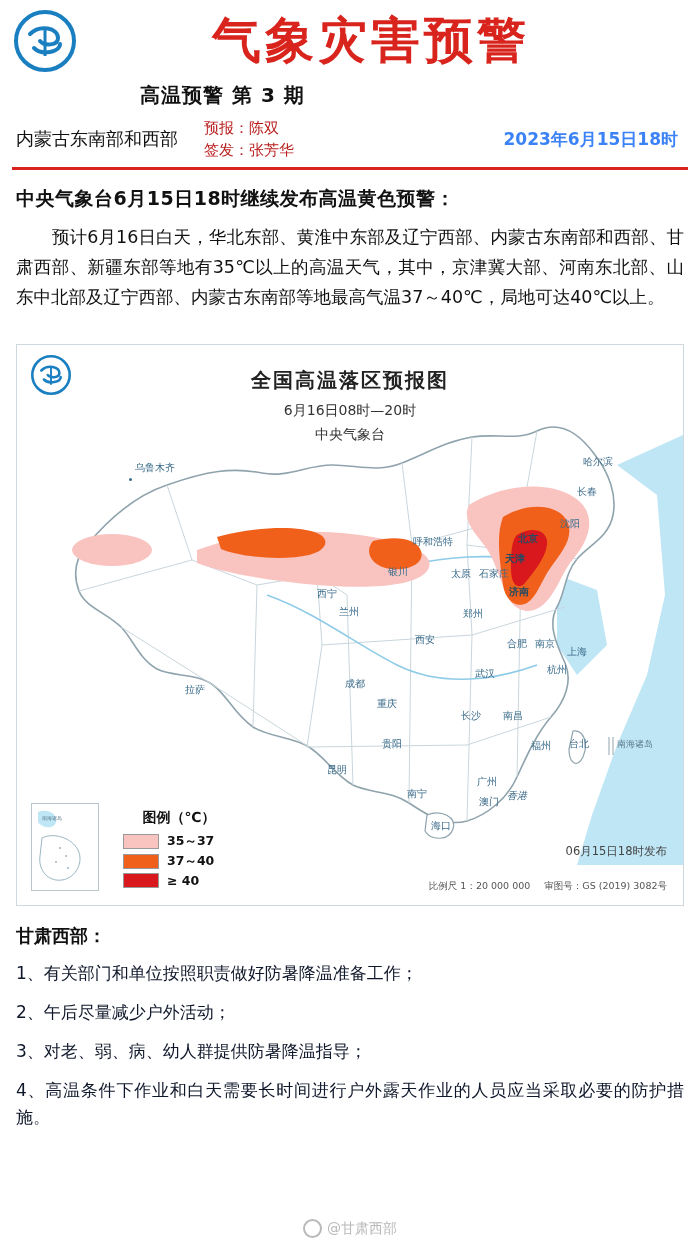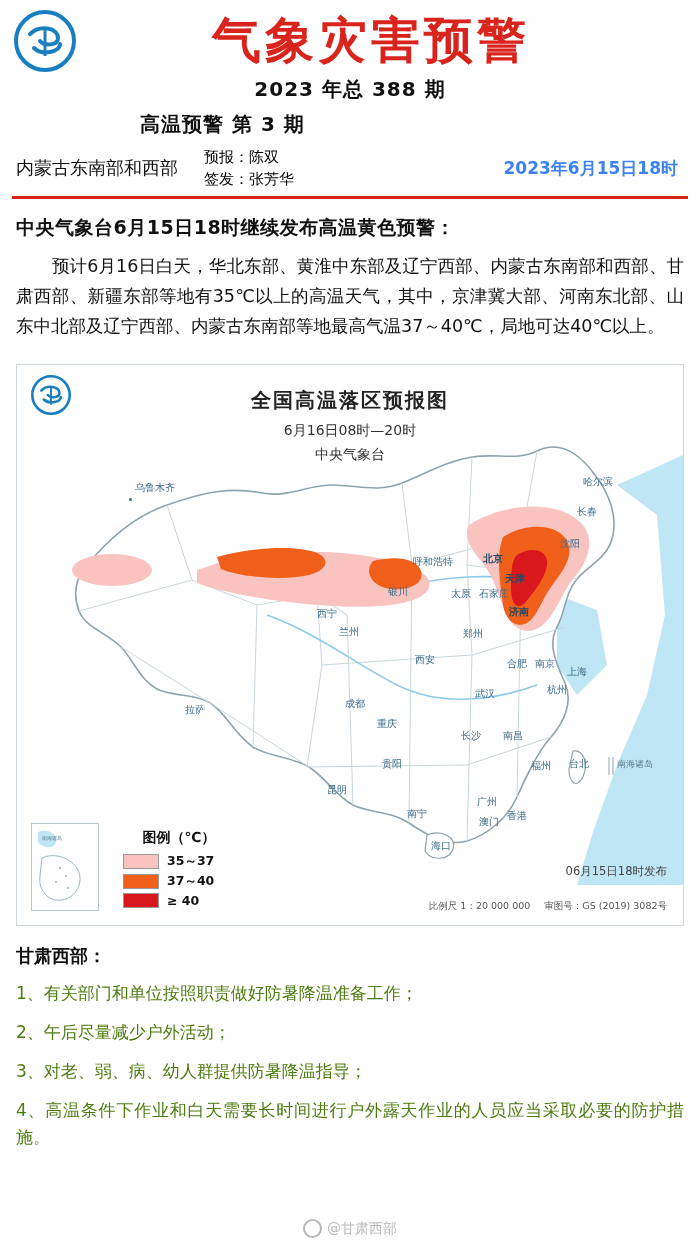--- a/index.html
+++ b/index.html
@@ -79,21 +79,21 @@
     font-size: 18px;
     color: #111;
     flex: 0 0 auto;
     font-family: "DejaVu Sans", sans-serif;
   }
   .signers {
     flex: 1;
     padding-left: 26px;
     font-size: 15px;
     line-height: 22px;
-    color: #000000;
+    color: #b91c1c;
     font-family: "DejaVu Sans", sans-serif;
   }
   .date-right {
     flex: 0 0 auto;
     font-size: 17px;
     font-weight: bold;
     color: #3b82f6;
     padding-right: 6px;
     font-family: "DejaVu Sans", sans-serif;
   }
@@ -118,21 +118,21 @@
     font-size: 17.5px;
     line-height: 30px;
     text-indent: 36px;
     text-align: justify;
     color: #111;
     font-family: "DejaVu Sans", sans-serif;
   }
 
   
   .map-wrap {
-    margin: 23px 16px 0 16px;
+    margin: 32px 16px 0 16px;
     height: 560px;
     border: 1px solid #cfd8dc;
     background: #ffffff;
     position: relative;
     overflow: hidden;
     padding-left: 37px;
   }
   .map-logo {
     position: absolute;
     left: 14px;
@@ -250,21 +250,21 @@
     margin: 18px 16px 0 16px;
     font-size: 18px;
     font-weight: bold;
     color: #111;
     font-family: "DejaVu Sans", sans-serif;
   }
   .guide-item {
     margin: 12px 16px 0 16px;
     font-size: 17px;
     line-height: 27px;
-    color: #4d7c0f;
+    color: #0f172a;
     font-family: "DejaVu Sans", sans-serif;
     text-align: justify;
   }
 
   
   .watermark {
     position: absolute;
     left: 0; right: 0;
     bottom: 6px;
     text-align: center;
@@ -294,21 +294,20 @@
       <svg width="62" height="62" viewBox="0 0 62 62">
         <circle cx="31" cy="31" r="29" fill="none" stroke="#1a7fc1" stroke-width="4"></circle>
         <path d="M16 24 C26 14, 44 18, 44 28 C44 36, 30 36, 26 31" fill="none" stroke="#1a7fc1" stroke-width="4" stroke-linecap="round"></path>
         <path d="M20 38 C28 46, 46 42, 46 34" fill="none" stroke="#1a7fc1" stroke-width="4" stroke-linecap="round"></path>
         <path d="M31 18 L31 46" stroke="#1a7fc1" stroke-width="3"></path>
       </svg>
     </div>
     <div class="masthead-title">气象灾害预警</div>
   </div>
 
-  <div class="issue-line">2023 年总 388 期</div>
   <div class="warn-line">高温预警 第 3 期</div>
 
   <div class="credit-row">
     <div class="issuer">内蒙古东南部和西部</div>
     <div class="signers">
       <div>预报：陈双</div>
       <div>签发：张芳华</div>
     </div>
     <div class="date-right">2023年6月15日18时</div>
   </div>
@@ -410,21 +409,21 @@
 
     <div>
       <div class="city-label" style="left:118px;top:116px;">乌鲁木齐</div>
       <div class="city-dot" style="left:112px;top:133px;"></div>
 
       <div class="city-label" style="left:566px;top:110px;">哈尔滨</div>
       <div class="city-label" style="left:560px;top:140px;">长春</div>
       <div class="city-label" style="left:543px;top:172px;">沈阳</div>
       <div class="city-label" style="left:396px;top:190px;">呼和浩特</div>
 
-      <div class="city-label capital-label" style="left:466px;top:187px;">北京</div>
+      <div class="city-label capital-label" style="left:501px;top:187px;">北京</div>
       <div class="city-label capital-label" style="left:488px;top:207px;">天津</div>
       <div class="city-label" style="left:371px;top:220px;">银川</div>
       <div class="city-label" style="left:434px;top:222px;">太原</div>
       <div class="city-label" style="left:462px;top:222px;">石家庄</div>
       <div class="city-label capital-label" style="left:492px;top:240px;">济南</div>
       <div class="city-label" style="left:300px;top:242px;">西宁</div>
       <div class="city-label" style="left:322px;top:260px;">兰州</div>
       <div class="city-label" style="left:446px;top:262px;">郑州</div>
       <div class="city-label" style="left:398px;top:288px;">西安</div>
       <div class="city-label" style="left:168px;top:338px;">拉萨</div>
@@ -437,21 +436,21 @@
       <div class="city-label" style="left:360px;top:352px;">重庆</div>
       <div class="city-label" style="left:444px;top:364px;">长沙</div>
       <div class="city-label" style="left:486px;top:364px;">南昌</div>
       <div class="city-label" style="left:365px;top:392px;">贵阳</div>
       <div class="city-label" style="left:514px;top:394px;">福州</div>
       <div class="city-label" style="left:552px;top:392px;">台北</div>
       <div class="city-label" style="left:310px;top:418px;">昆明</div>
       <div class="city-label" style="left:460px;top:430px;">广州</div>
       <div class="city-label" style="left:390px;top:442px;">南宁</div>
       <div class="city-label" style="left:462px;top:450px;">澳门</div>
-      <div class="city-label" style="left:490px;top:444px;">香港</div>
+      <div class="city-label" style="left:490px;top:444px;font-style:italic;">香港</div>
       <div class="city-label" style="left:414px;top:474px;">海口</div>
     </div>
 
     <div class="inset">
       <svg width="64" height="84" viewBox="0 0 64 84">
         <rect x="0" y="0" width="64" height="84" fill="#ffffff"></rect>
         <path d="M6 8 C16 4, 26 10, 24 18 C22 26, 10 24, 6 18 Z" fill="#bfe6f5"></path>
         <path d="M10 34 C22 28, 40 34, 46 46 C52 58, 44 74, 30 76 C16 78, 6 66, 8 52 Z" fill="none" stroke="#9ab6c2" stroke-width="1"></path>
         <g fill="#9ab6c2">
           <circle cx="28" cy="44" r="1"></circle>

